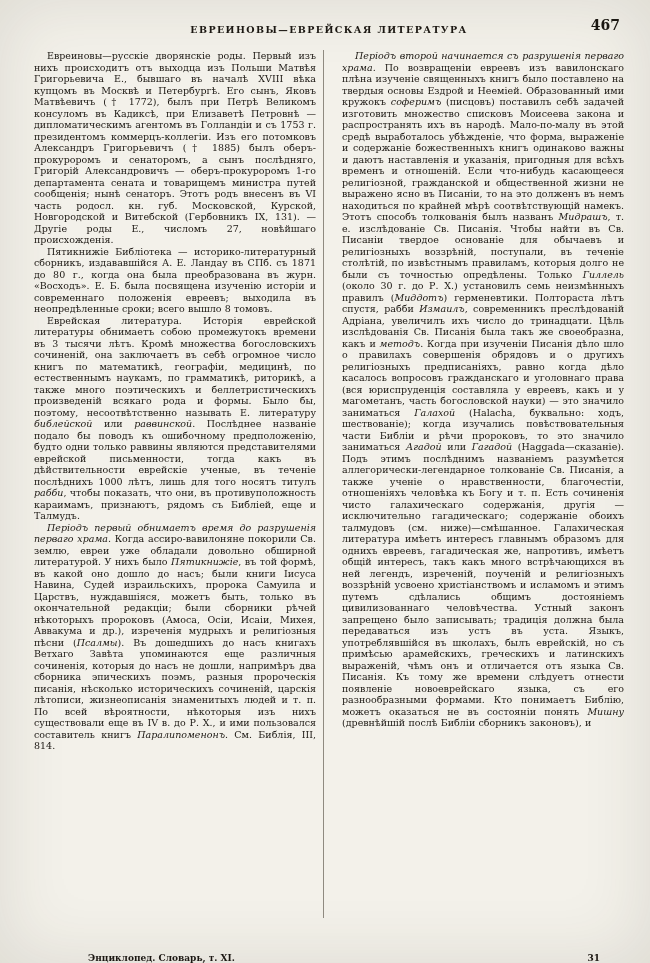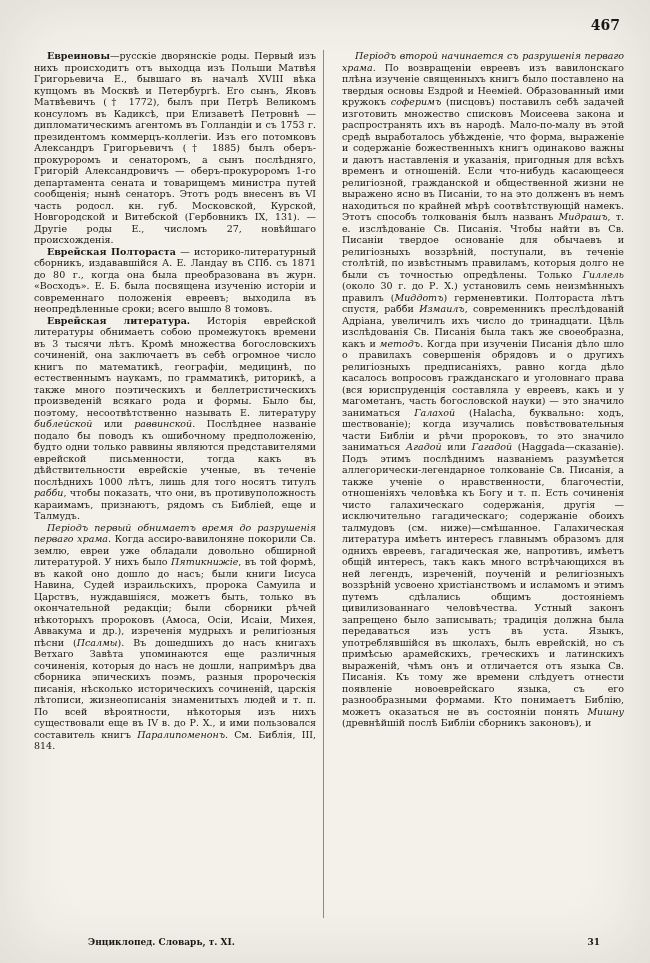--- a/index.html
+++ b/index.html
@@ -60,47 +60,48 @@
     background: #8f8a80;
   }
   .para {
     margin: 0;
     font-size: 9.5px;
     line-height: 11.5px;
     text-align: justify;
     text-indent: 13px;
     word-spacing: 0.2px;
   }
-  .para .bold { font-weight: bold; }
+  .para .bold { font-weight: normal; }
   .para .italic { font-style: italic; }
   .footer {
     position: absolute;
     left: 0;
     right: 0;
-    bottom: 16px;
+    bottom: 0;
     display: flex;
     justify-content: space-between;
     padding: 0 50px 0 88px;
     font-size: 9px;
     font-weight: bold;
   }
 </style>
 </head>
 <body>
 
 <div class="page">
 
   <div class="header">
+    <div class="running-title">Евреиновы—Еврейская литература</div>
     <div class="page-number">467</div>
   </div>
 
   <div class="columns">
     <div class="column left">
         <p class="para"><span class="bold">Евреиновы</span><span>—русскіе дворянскіе роды. Первый изъ нихъ происходитъ отъ выходца изъ Польши Матвѣя Григорьевича Е., бывшаго въ началѣ XVIII вѣка купцомъ въ Москвѣ и Петербургѣ. Его сынъ, Яковъ Матвѣевичъ († 1772), былъ при Петрѣ Великомъ консуломъ въ Кадиксѣ, при Елизаветѣ Петровнѣ — дипломатическимъ агентомъ въ Голландіи и съ 1753 г. президентомъ коммерцъ-коллегіи. Изъ его потомковъ Александръ Григорьевичъ († 1885) былъ оберъ-прокуроромъ и сенаторомъ, а сынъ послѣдняго, Григорій Александровичъ — оберъ-прокуроромъ 1-го департамента сената и товарищемъ министра путей сообщенія; нынѣ сенаторъ. Этотъ родъ внесенъ въ VI часть родосл. кн. губ. Московской, Курской, Новгородской и Витебской (Гербовникъ IX, 131). — Другіе роды Е., числомъ 27, новѣйшаго происхожденія.</span></p>
-        <p class="para"><span class="bold">Еврейская Полтораста</span><span> — историко-литературный сборникъ, издававшійся А. Е. Ландау въ СПб. съ 1871 до 80 г., когда она была преобразована въ журн. «Восходъ». Е. Б. была посвящена изученію исторіи и современнаго положенія евреевъ; выходила въ неопредѣленные сроки; всего вышло 8 томовъ.</span></p>
+        <p class="para"><span class="bold">Пятикнижіе Библіотека</span><span> — историко-литературный сборникъ, издававшійся А. Е. Ландау въ СПб. съ 1871 до 80 г., когда она была преобразована въ журн. «Восходъ». Е. Б. была посвящена изученію исторіи и современнаго положенія евреевъ; выходила въ неопредѣленные сроки; всего вышло 8 томовъ.</span></p>
         <p class="para"><span class="bold">Еврейская литература.</span><span> Исторія еврейской литературы обнимаетъ собою промежутокъ времени въ 3 тысячи лѣтъ. Кромѣ множества богословскихъ сочиненій, она заключаетъ въ себѣ огромное число книгъ по математикѣ, географіи, медицинѣ, по естественнымъ наукамъ, по грамматикѣ, риторикѣ, а также много поэтическихъ и беллетристическихъ произведеній всякаго рода и формы. Было бы, поэтому, несоотвѣтственно называть Е. литературу </span><span class="italic">библейской</span><span> или </span><span class="italic">раввинской</span><span>. Послѣднее названіе подало бы поводъ къ ошибочному предположенію, будто одни только раввины являются представителями еврейской письменности, тогда какъ въ дѣйствительности еврейскіе ученые, въ теченіе послѣднихъ 1000 лѣтъ, лишь для того носятъ титулъ </span><span class="italic">рабби</span><span>, чтобы показать, что они, въ противуположность караимамъ, признаютъ, рядомъ съ Библіей, еще и Талмудъ.</span></p>
         <p class="para"><span class="italic">Періодъ первый обнимаетъ время до разрушенія перваго храма.</span><span> Когда ассиро-вавилоняне покорили Св. землю, евреи уже обладали довольно обширной литературой. У нихъ было </span><span class="italic">Пятикнижіе</span><span>, въ той формѣ, въ какой оно дошло до насъ; были книги Іисуса Навина, Судей израильскихъ, пророка Самуила и Царствъ, нуждавшіяся, можетъ быть, только въ окончательной редакціи; были сборники рѣчей нѣкоторыхъ пророковъ (Амоса, Осіи, Исаіи, Михея, Аввакума и др.), изреченія мудрыхъ и религіозныя пѣсни (</span><span class="italic">Псалмы</span><span>). Въ дошедшихъ до насъ книгахъ Ветхаго Завѣта упоминаются еще различныя сочиненія, которыя до насъ не дошли, напримѣръ два сборника эпическихъ поэмъ, разныя пророческія писанія, нѣсколько историческихъ сочиненій, царскія лѣтописи, жизнеописанія знаменитыхъ людей и т. п. По всей вѣроятности, нѣкоторыя изъ нихъ существовали еще въ IV в. до Р. Х., и ими пользовался составитель книгъ </span><span class="italic">Паралипоменонъ</span><span>. См. Библія, III, 814.</span></p>
       </div>
     <div class="rule"></div>
     <div class="column right">
         <p class="para"><span class="italic">Періодъ второй начинается съ разрушенія перваго храма.</span><span> По возвращеніи евреевъ изъ вавилонскаго плѣна изученіе священныхъ книгъ было поставлено на твердыя основы Ездрой и Нееміей. Образованный ими кружокъ </span><span class="italic">соферимъ</span><span> (писцовъ) поставилъ себѣ задачей изготовить множество списковъ Моисеева закона и распространять ихъ въ народѣ. Мало-по-малу въ этой средѣ выработалось убѣжденіе, что форма, выраженіе и содержаніе божественныхъ книгъ одинаково важны и даютъ наставленія и указанія, пригодныя для всѣхъ временъ и отношеній. Если что-нибудь касающееся религіозной, гражданской и общественной жизни не выражено ясно въ Писаніи, то на это долженъ въ немъ находиться по крайней мѣрѣ соотвѣтствующій намекъ. Этотъ способъ толкованія былъ названъ </span><span class="italic">Мидрашъ</span><span>, т. е. изслѣдованіе Св. Писанія. Чтобы найти въ Св. Писаніи твердое основаніе для обычаевъ и религіозныхъ воззрѣній, поступали, въ теченіе столѣтій, по извѣстнымъ правиламъ, которыя долго не были съ точностью опредѣлены. Только </span><span class="italic">Гиллель</span><span> (около 30 г. до Р. Х.) установилъ семь неизмѣнныхъ правилъ (</span><span class="italic">Миддотъ</span><span>) герменевтики. Полтораста лѣтъ спустя, рабби </span><span class="italic">Измаилъ</span><span>, современникъ преслѣдованій Адріана, увеличилъ ихъ число до тринадцати. Цѣль изслѣдованія Св. Писанія была такъ же своеобразна, какъ и </span><span class="italic">методъ</span><span>. Когда при изученіи Писанія дѣло шло о правилахъ совершенія обрядовъ и о другихъ религіозныхъ предписаніяхъ, равно когда дѣло касалось вопросовъ гражданскаго и уголовнаго права (вся юриспруденція составляла у евреевъ, какъ и у магометанъ, часть богословской науки) — это значило заниматься </span><span class="italic">Галахой</span><span> (Halacha, буквально: ходъ, шествованіе); когда изучались повѣствовательныя части Библіи и рѣчи пророковъ, то это значило заниматься </span><span class="italic">Агадой</span><span> или </span><span class="italic">Гагадой</span><span> (Haggada—сказаніе). Подъ этимъ послѣднимъ названіемъ разумѣется аллегорически-легендарное толкованіе Св. Писанія, а также ученіе о нравственности, благочестіи, отношеніяхъ человѣка къ Богу и т. п. Есть сочиненія чисто галахическаго содержанія, другія — исключительно гагадическаго; содержаніе обоихъ талмудовъ (см. ниже)—смѣшанное. Галахическая литература имѣетъ интересъ главнымъ образомъ для однихъ евреевъ, гагадическая же, напротивъ, имѣетъ общій интересъ, такъ какъ много встрѣчающихся въ ней легендъ, изреченій, поученій и религіозныхъ воззрѣній усвоено христіанствомъ и исламомъ и этимъ путемъ сдѣлались общимъ достояніемъ цивилизованнаго человѣчества. Устный законъ запрещено было записывать; традиція должна была передаваться изъ устъ въ уста. Языкъ, употреблявшійся въ школахъ, былъ еврейскій, но съ примѣсью арамейскихъ, греческихъ и латинскихъ выраженій, чѣмъ онъ и отличается отъ языка Св. Писанія. Къ тому же времени слѣдуетъ отнести появленіе новоеврейскаго языка, съ его разнообразными формами. Кто понимаетъ Библію, можетъ оказаться не въ состояніи понять </span><span class="italic">Мишну</span><span> (древнѣйшій послѣ Библіи сборникъ законовъ), и</span></p>
       </div>
   </div>
 
   <div class="footer">

